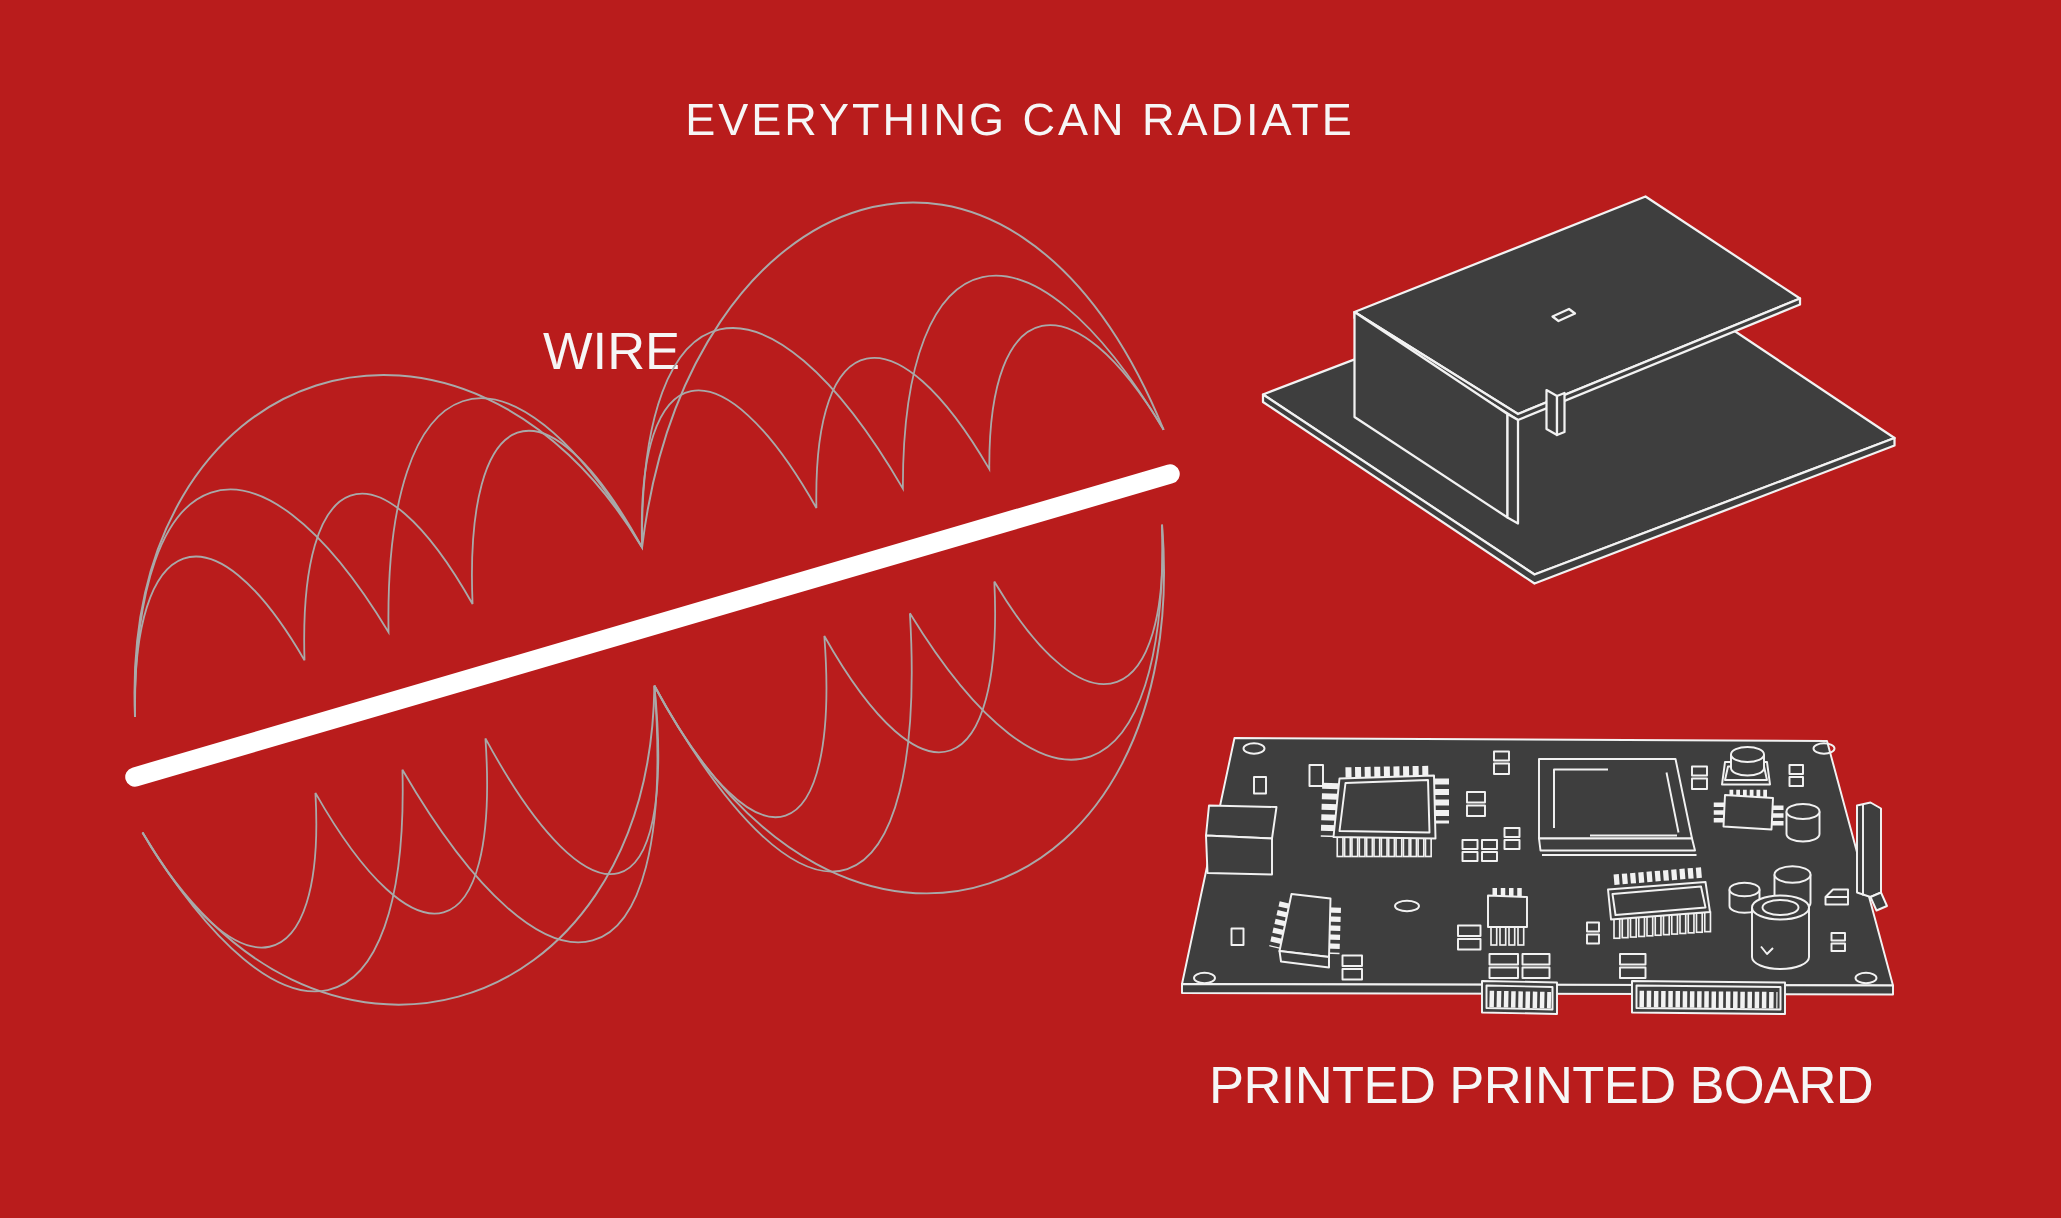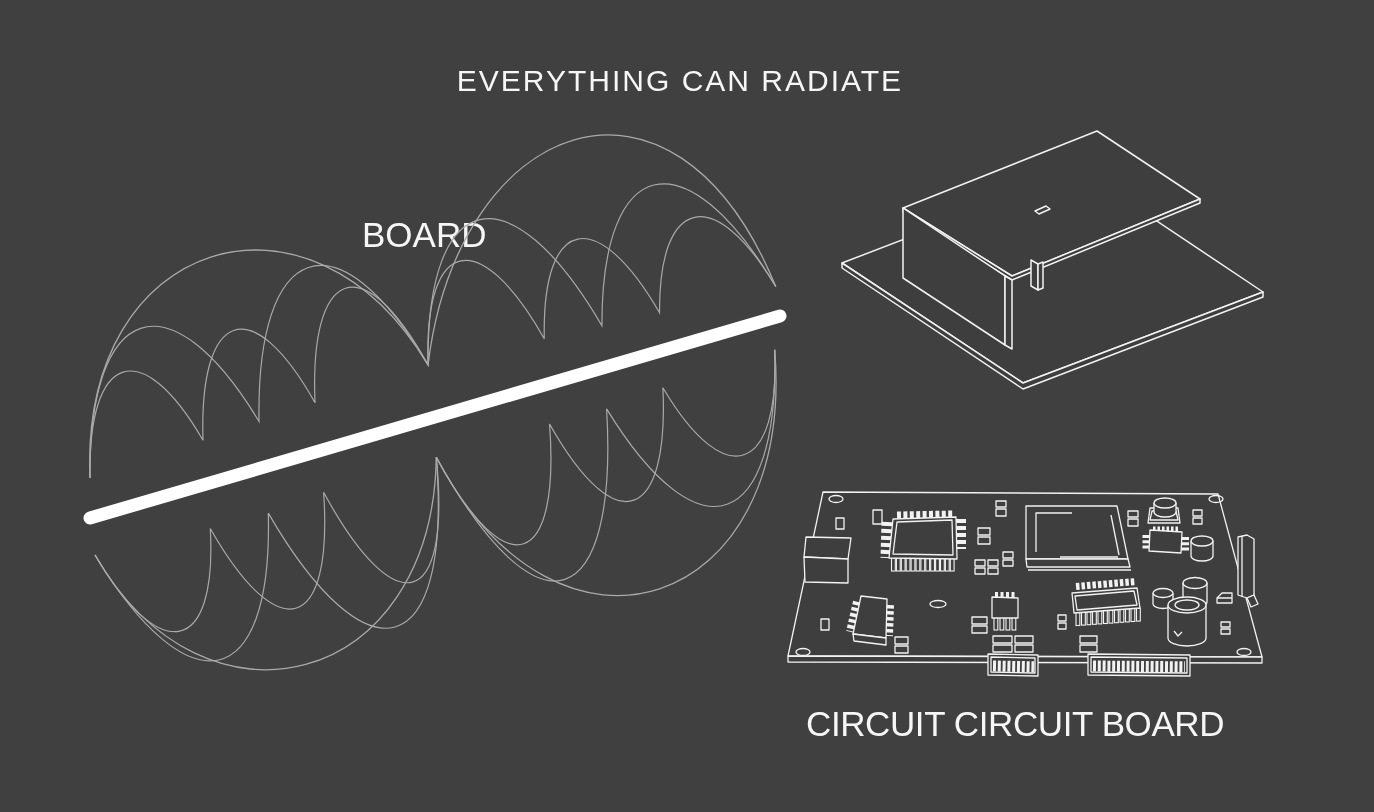--- a/index.html
+++ b/index.html
@@ -1,16 +1,16 @@
 <!DOCTYPE html>
 <html><head>
 <meta charset="utf-8">
 <style>
   html,body{margin:0;padding:0;background:#2a2a2a;}
-  .slide{position:relative;width:1374px;height:812px;background:#404040;overflow:hidden;
+  .slide{position:relative;width:1374px;height:812px;background:#b91c1c;overflow:hidden;
          font-family:"Liberation Sans",sans-serif;}
   .title{position:absolute;top:66px;left:0;width:1360px;text-align:center;
          font-size:30px;letter-spacing:2px;color:#f6f6f6;line-height:1;white-space:nowrap;}
   .lbl{position:absolute;color:#f6f6f6;font-size:35px;line-height:1;white-space:nowrap;}
   .lbl-wire{left:362px;top:217px;}
   .lbl-structure{left:1039px;top:406px;font-size:34px;}
   .lbl-pcb{left:806px;top:706px;letter-spacing:-0.4px;}
   svg{position:absolute;overflow:visible;pointer-events:none;}
   .wave{fill:none;stroke:#a9a9a9;stroke-width:1.3;}
   .wv2{stroke-width:1.2;}
@@ -19,22 +19,22 @@
   .po{fill:none;stroke:#f2f2f2;stroke-width:1.3;stroke-linejoin:round;}
   .teeth{fill:none;stroke:#f2f2f2;}
 </style>
 </head>
 <body>
 
 <div class="slide">
 
   <div class="title">EVERYTHING CAN RADIATE</div>
 
-  <div class="lbl lbl-wire">BOARD</div>
-  <div class="lbl lbl-pcb">CIRCUIT CIRCUIT BOARD</div>
+  <div class="lbl lbl-wire">WIRE</div>
+  <div class="lbl lbl-pcb">PRINTED PRINTED BOARD</div>
 
   <svg style="left:40px;top:130px" width="760" height="600" viewBox="0 0 760 600">
     <g transform="translate(50,348) rotate(-15.6)">
       <path class="wave" d="M0,0 C55,-235 295,-240 356,-18 C450,-245 680,-270 712,0"></path>
       <path class="wave wv2" d="M0,0 C46,-170 132,-175 178,-9 C224,-185 310,-190 356,-18 C402,-190 488,-185 534,-9 C580,-175 666,-170 712,0"></path>
       <path class="wave wv2" d="M0,0 C31,-120 88,-126 119,-6 C150,-132 206,-138 237,-12 C268,-144 325,-150 356,-18 C387,-144 444,-138 475,-12 C506,-132 562,-126 593,-6 C624,-120 681,-114 712,0"></path>
     </g>
     <g transform="translate(55,425) rotate(-16.8)">
       <path class="wave" d="M0,0 C50,215 285,225 355,5 C405,265 655,255 710,0"></path>
       <path class="wave wv2" d="M0,0 C45,175 130,185 178,10 C223,200 310,210 355,5 C400,215 485,205 532,8 C577,180 662,175 710,0"></path>

